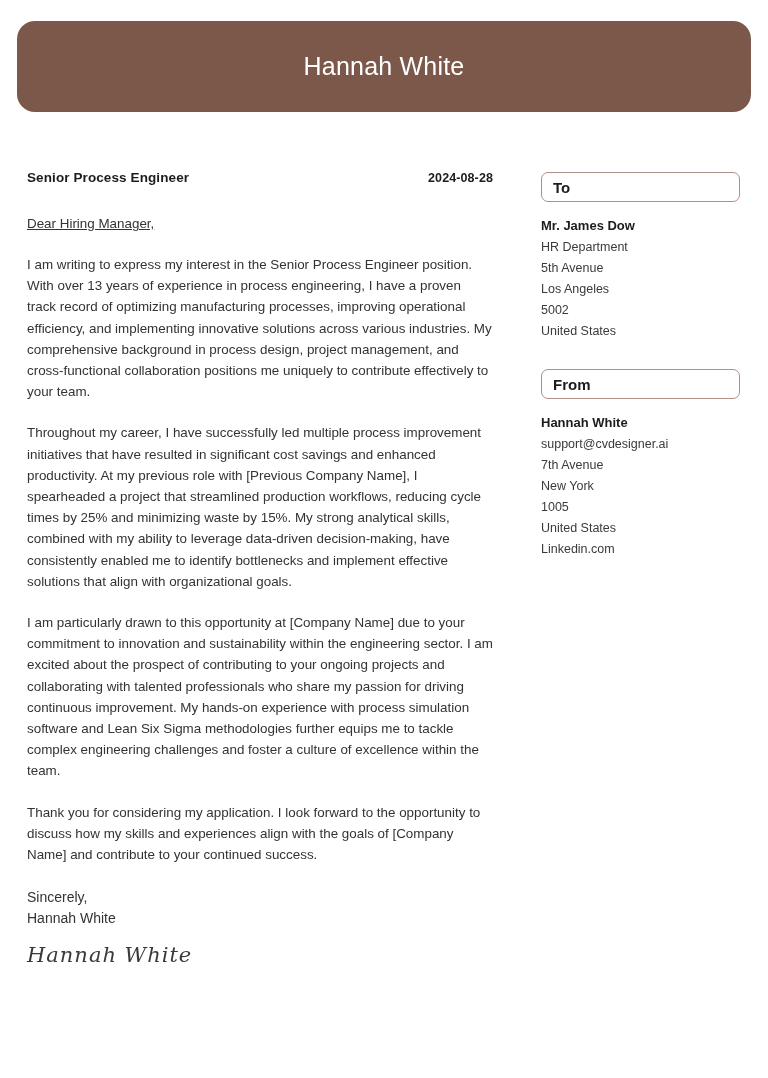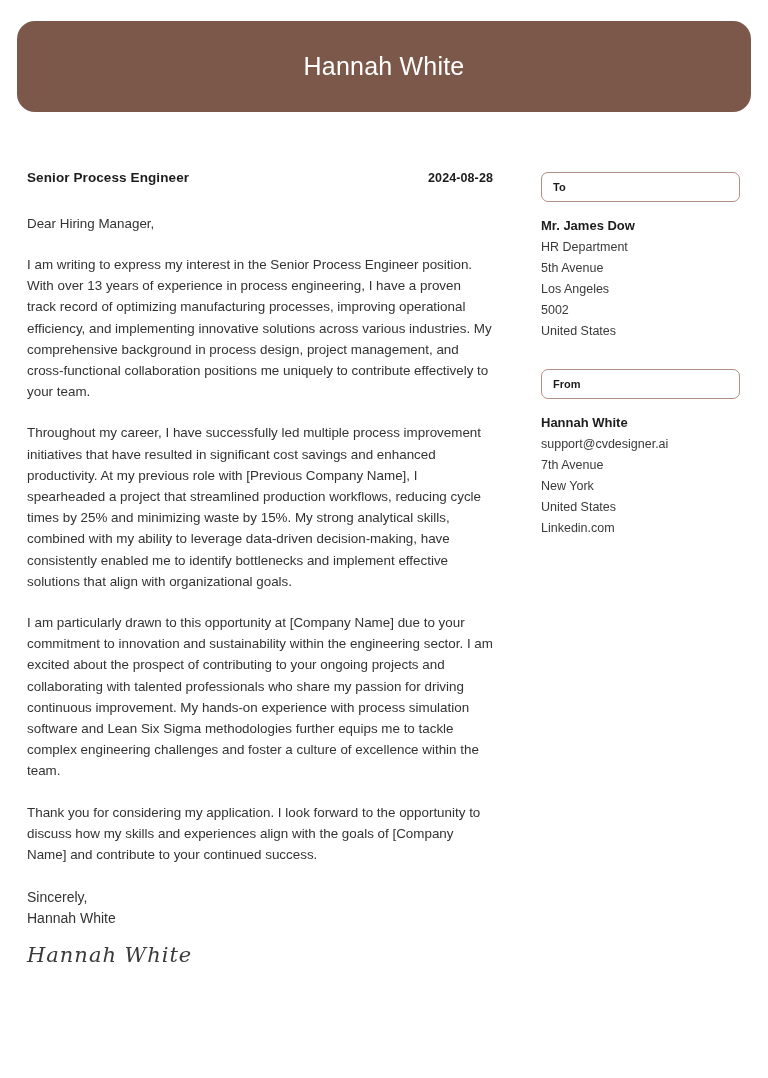--- a/index.html
+++ b/index.html
@@ -86,20 +86,21 @@
     color: #1c1c1c;
     letter-spacing: 0.1px;
   }
 
   
   .salutation {
     font-size: 13.4px;
     line-height: 21px;
     color: #333333;
     margin-bottom: 20px;
+    text-decoration: underline;
   }
   .para {
     font-size: 13.4px;
     line-height: 21.2px;
     color: #333333;
     margin: 0 0 20px 0;
     text-align: left;
   }
   .closing {
     font-size: 14px;
@@ -123,21 +124,21 @@
     box-sizing: border-box;
     width: 199px;
     height: 30px;
     border: 1px solid #b08f85;
     border-radius: 7px;
     display: flex;
     align-items: center;
     padding-left: 11px;
   }
   .field-box-label {
-    font-size: 11px;
+    font-size: 15px;
     font-weight: bold;
     color: #1c1c1c;
   }
 
   .addr-block {
     margin-top: 13px;
     margin-bottom: 0;
   }
   .addr-name {
     font-size: 13px;
@@ -208,20 +209,21 @@
 
       <div class="from-section">
         <div class="field-box">
           <span class="field-box-label">From</span>
         </div>
         <div class="addr-block">
           <div class="addr-name">Hannah White</div>
           <div class="addr-line">support@cvdesigner.ai</div>
           <div class="addr-line">7th Avenue</div>
           <div class="addr-line">New York</div>
+          <div class="addr-line">1005</div>
           <div class="addr-line">United States</div>
           <div class="addr-line">Linkedin.com</div>
         </div>
       </div>
 
     </div>
 
   </div>
 
 </div>

